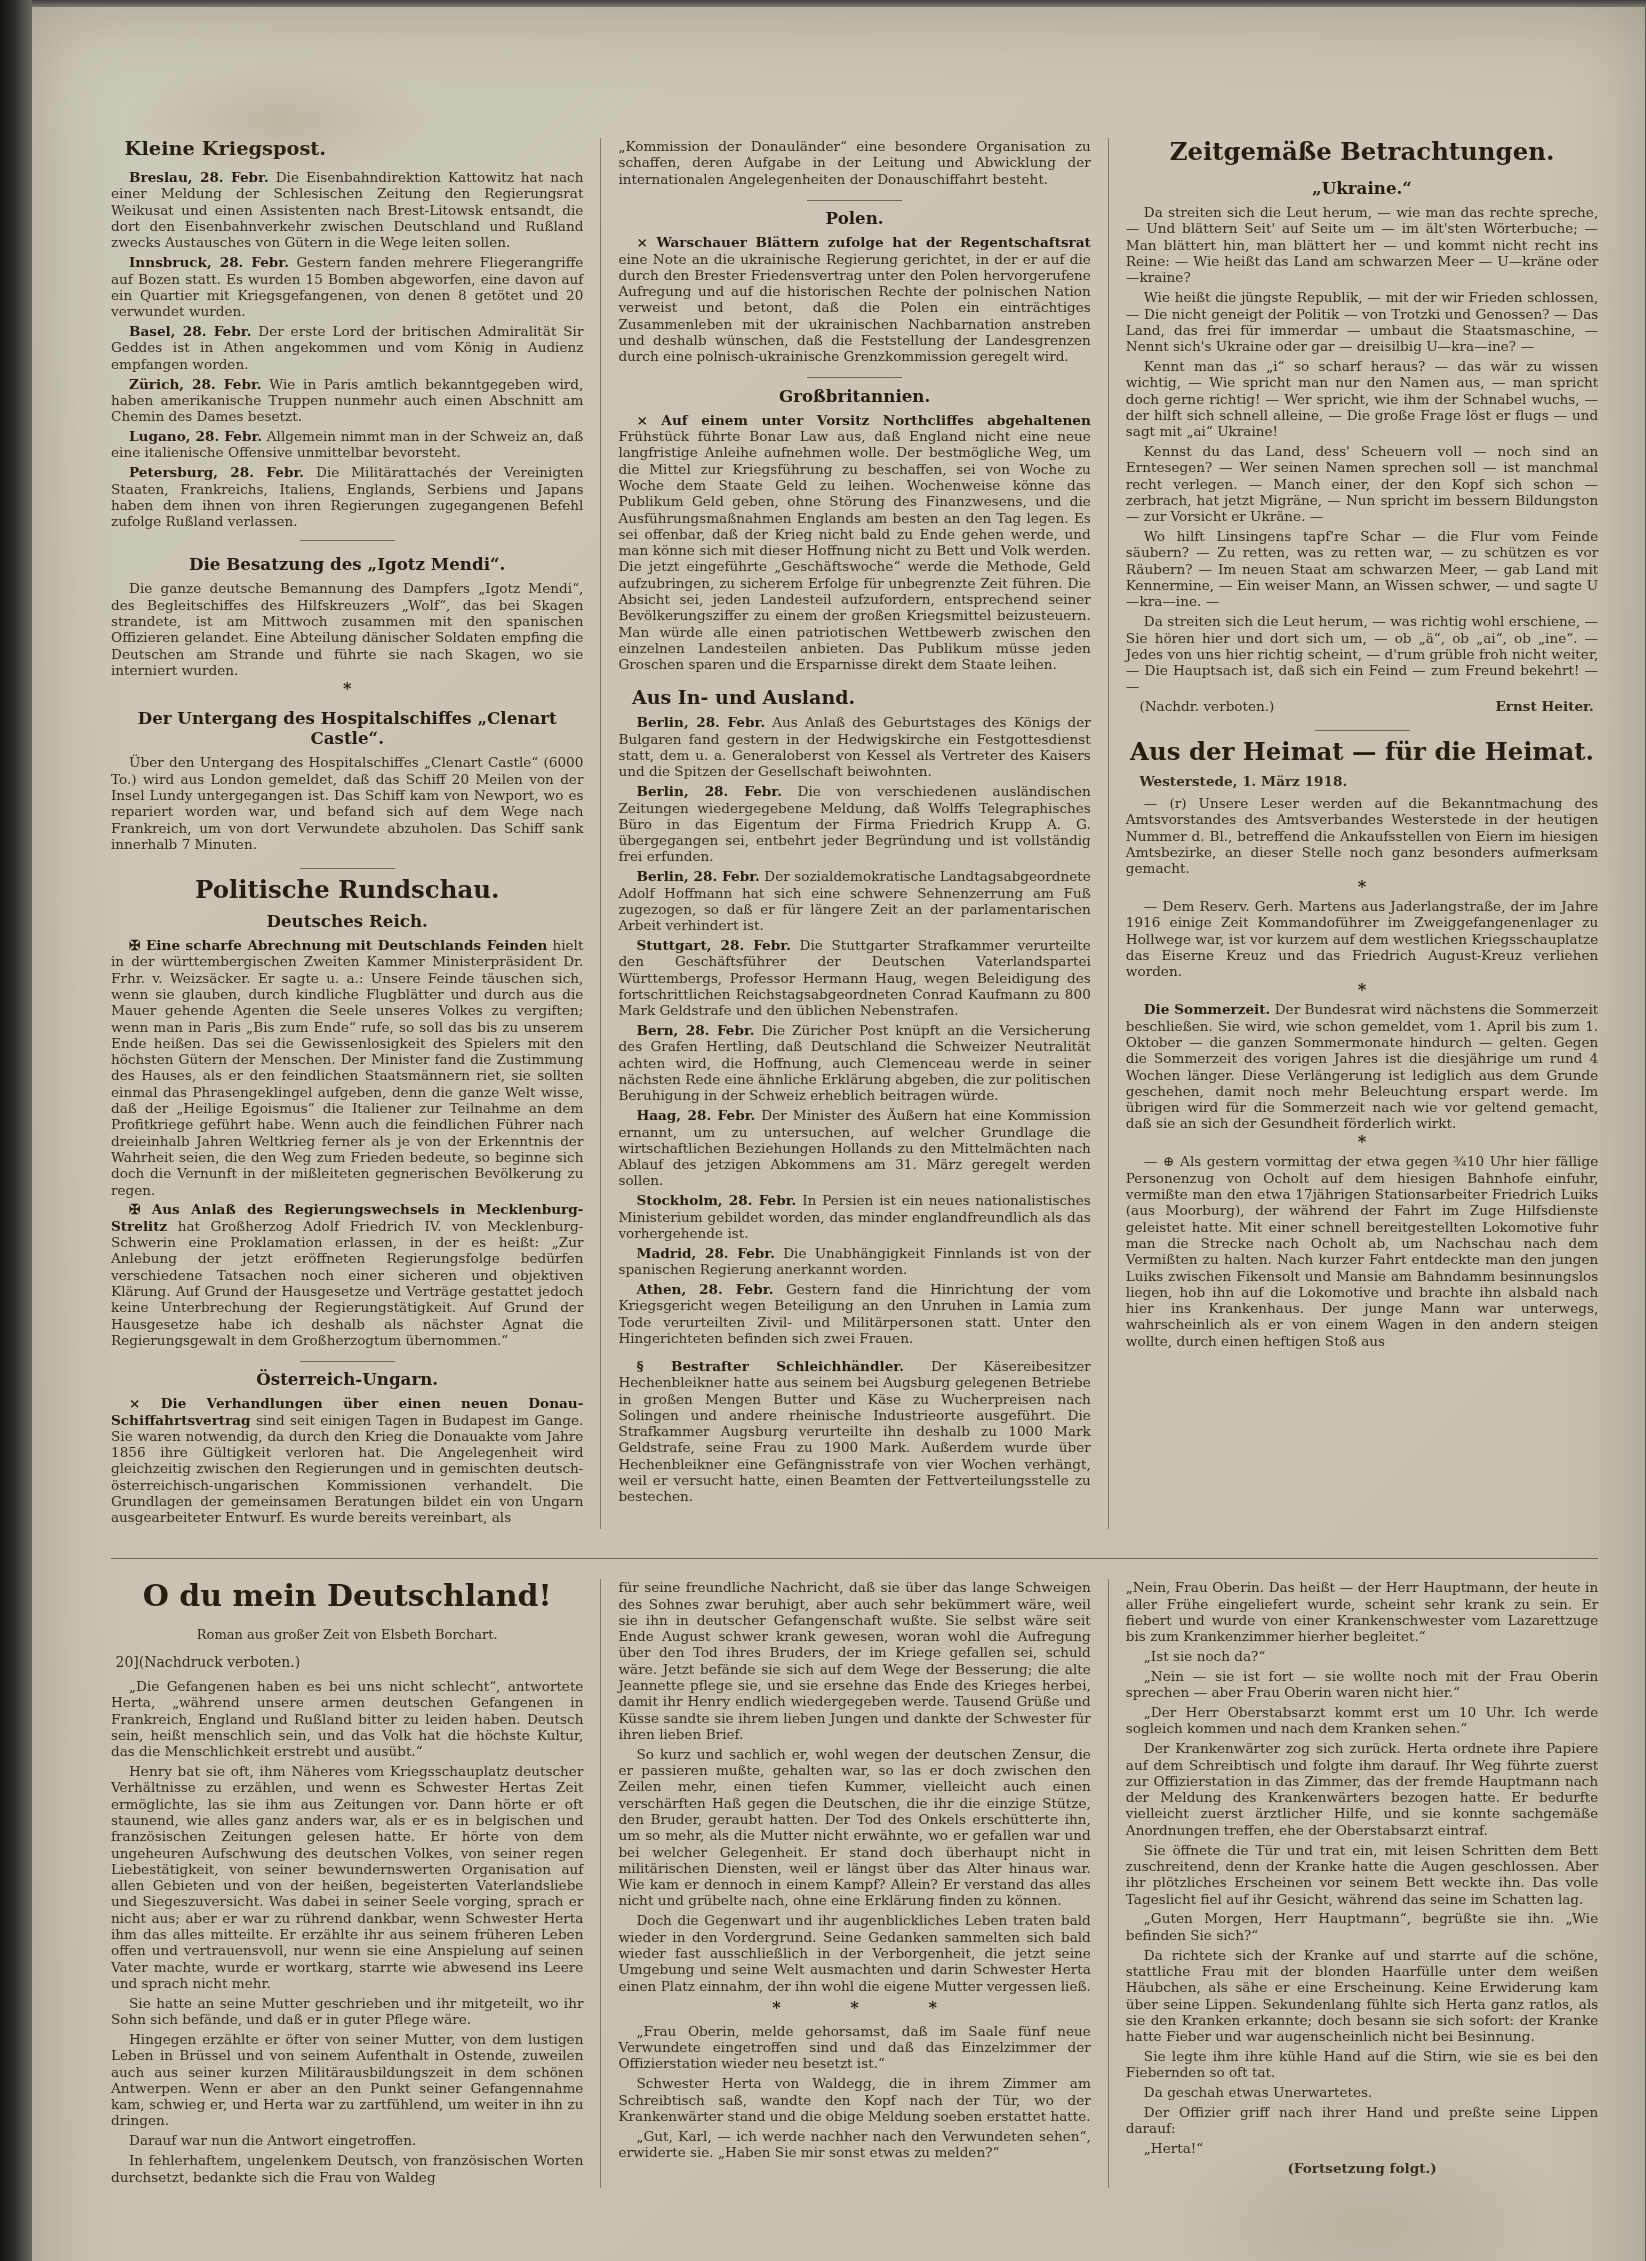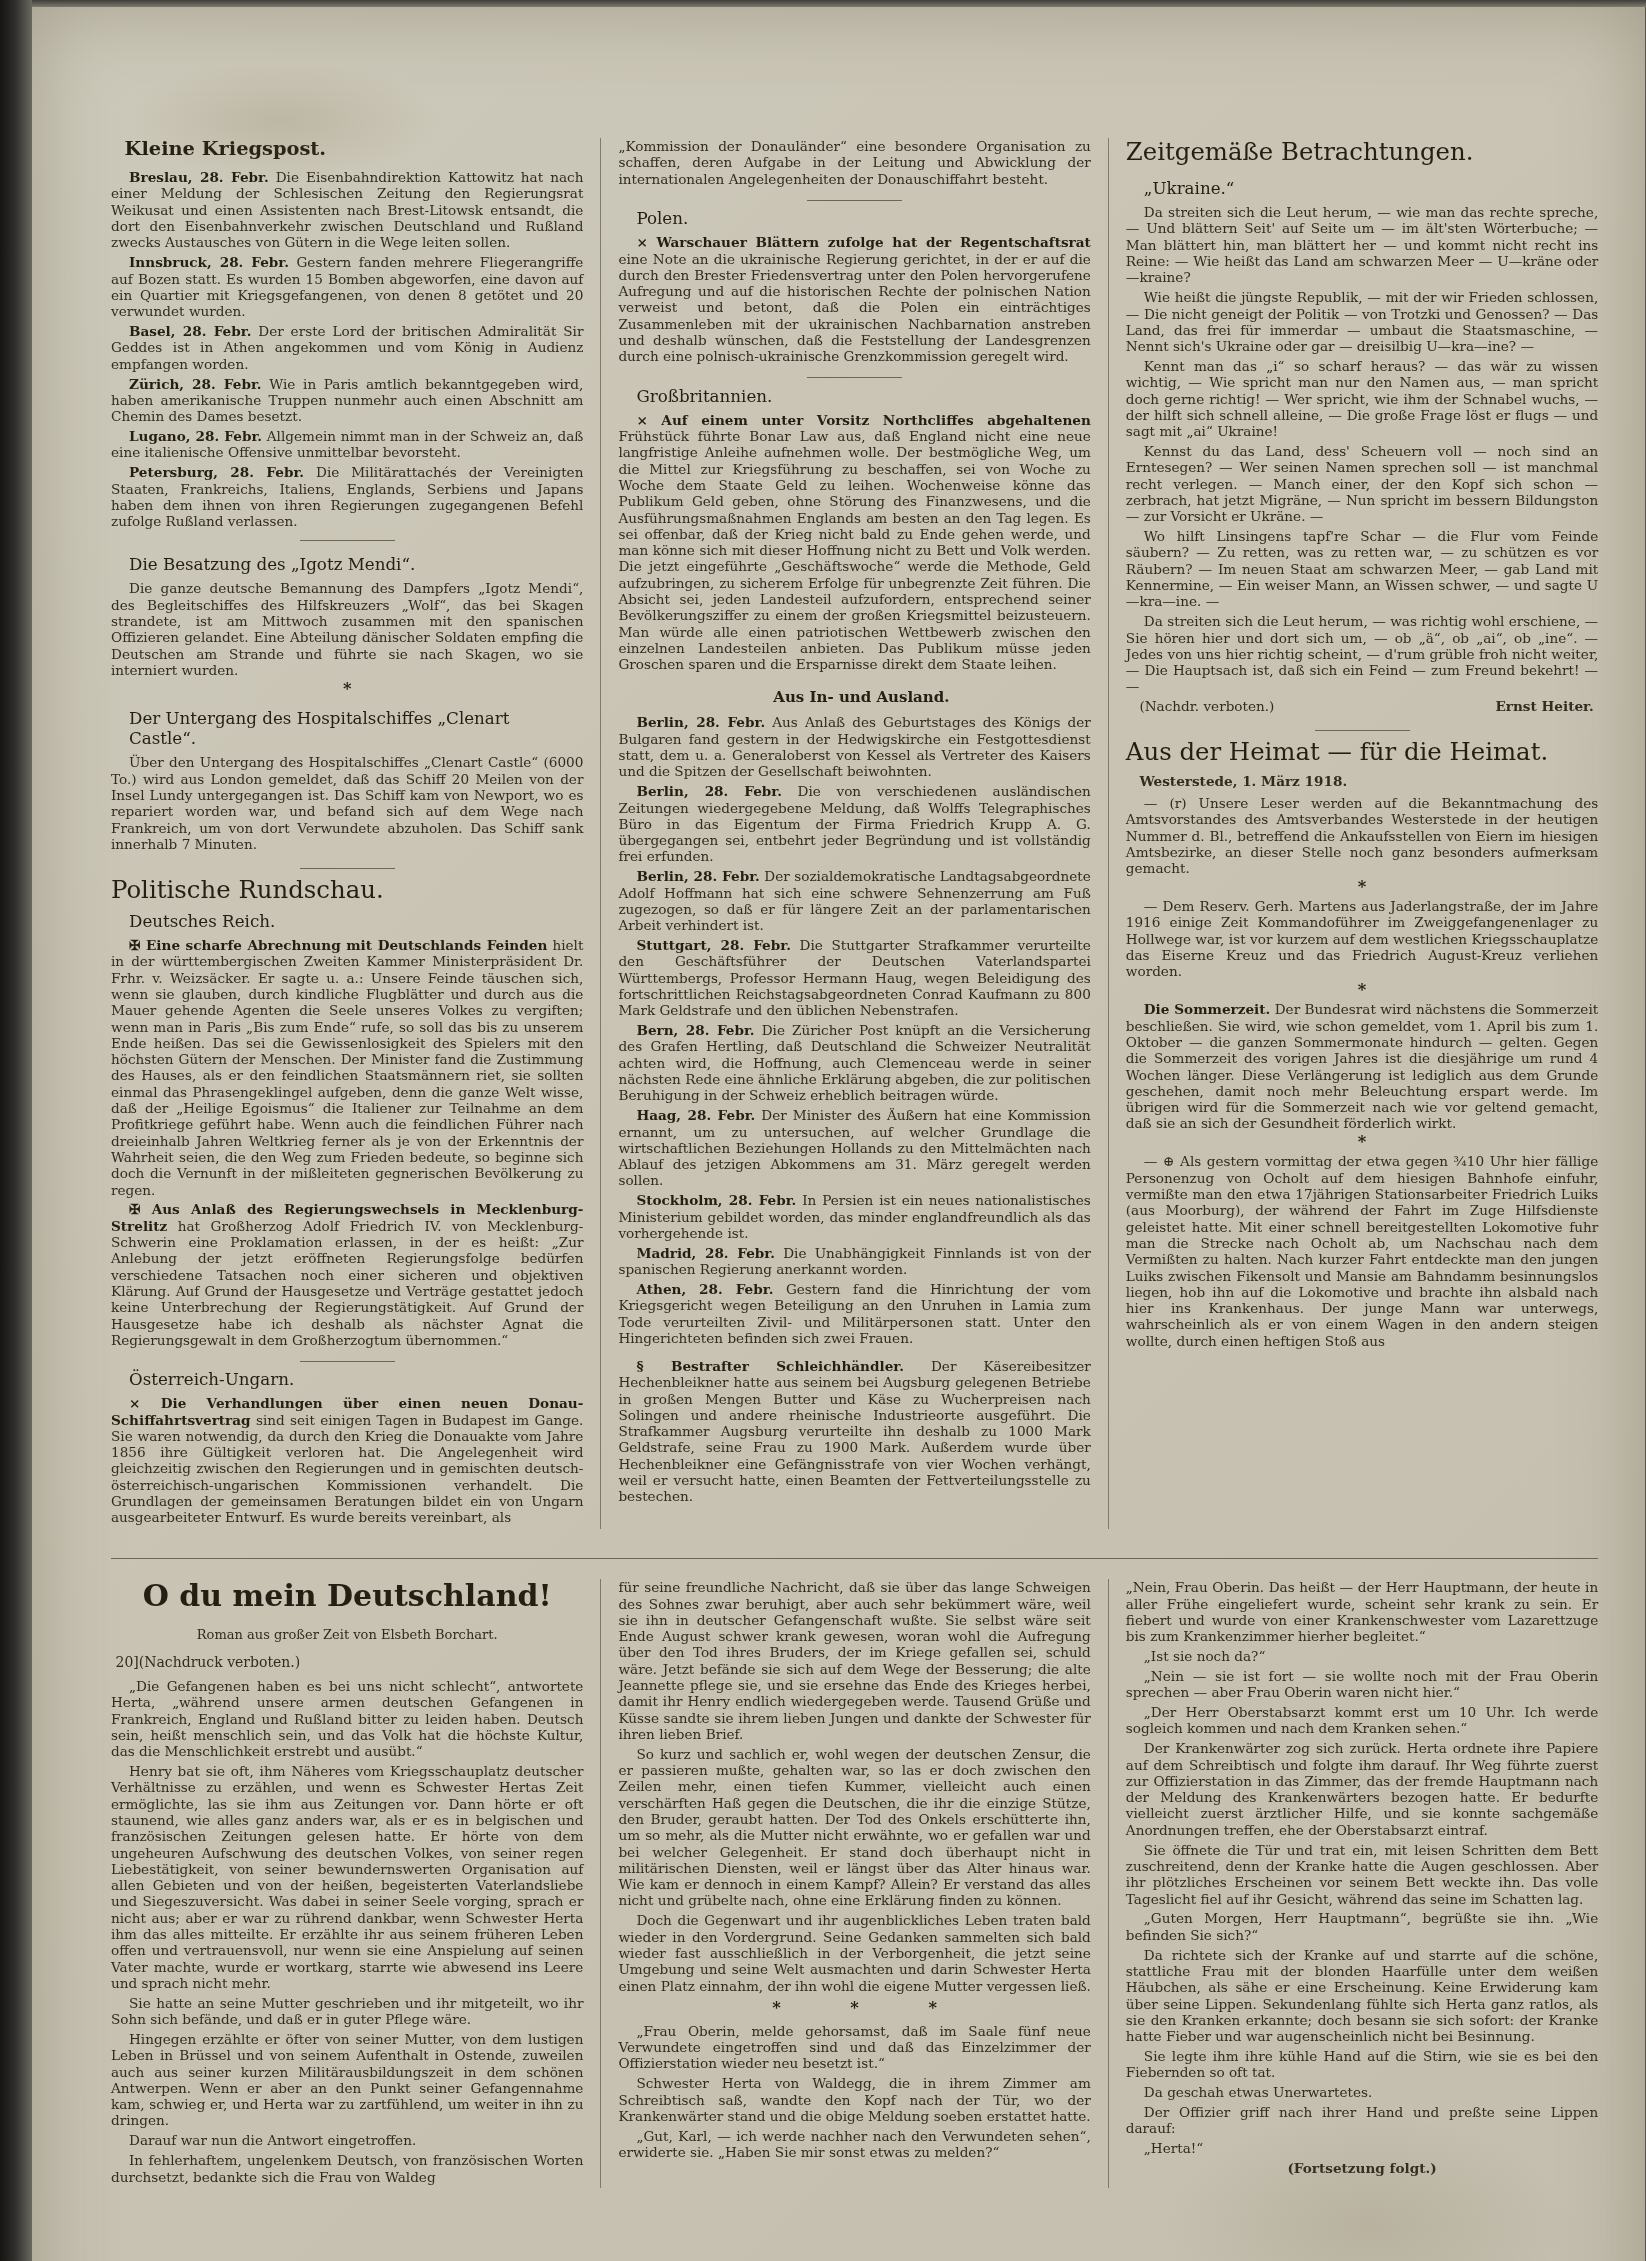--- a/index.html
+++ b/index.html
@@ -32,22 +32,22 @@
   .col{flex:1 1 0;padding:0 17px;min-width:0;text-align:justify;}
   .col:first-child{padding-left:0;}
   .col:last-child{padding-right:0;}
   .col + .col{border-left:0.9px solid rgba(70,62,45,.55);}
   p.item{margin:0 0 3.6px;text-indent:18px;}
   p.item.noindent{text-indent:0;}
   p.item.sp2{margin-top:11.8px;}
   strong{color:#27211660;}
   p.item strong{color:#241e13;font-weight:700;}
   .h-left{font-size:19.4px;line-height:22px;font-weight:700;color:#241e13;margin:0 0 9px;text-align:left;text-indent:13.6px;}
-  .h-left.md{font-size:15px;margin:13.6px 0 6.3px;text-align:center;}
-  .h-c{font-weight:400;color:#241e13;text-align:left;text-indent:0;}
+  .h-left.md{font-size:19px;margin:13.6px 0 6.3px;}
+  .h-c{font-weight:700;color:#241e13;text-align:center;text-indent:0;}
   .h-c.md{font-size:16.7px;line-height:20px;margin:12.7px 18px 6.3px;}
   .h-c.lg{font-size:24.4px;line-height:27px;margin:15.4px 0 8.1px;}
   .h-c.sp::before{content:"";display:block;width:95px;border-top:1.4px solid rgba(60,52,36,.65);margin:0 auto 7.2px;}
   .star{text-align:center;font-weight:700;font-size:16.3px;line-height:12.7px;margin:4.5px 0;color:#241e13;}
   .star.wide{letter-spacing:32px;text-indent:32px;margin:8.1px 0;}
   .sig-row{display:flex;justify-content:space-between;margin:2.7px 4.5px 4.5px 13.6px;gap:40px;}
   .sig-row .author{font-weight:700;}
   .dateline{margin:1.8px 0 5.4px;text-indent:13.6px;font-weight:700;}
   .feuilleton{margin-top:29px;border-top:1.4px solid rgba(60,52,36,.65);padding-top:20px;}
   .f-title{font-size:30px;line-height:33px;font-weight:700;color:#241e13;text-align:center;margin:0 0 6.3px;}

